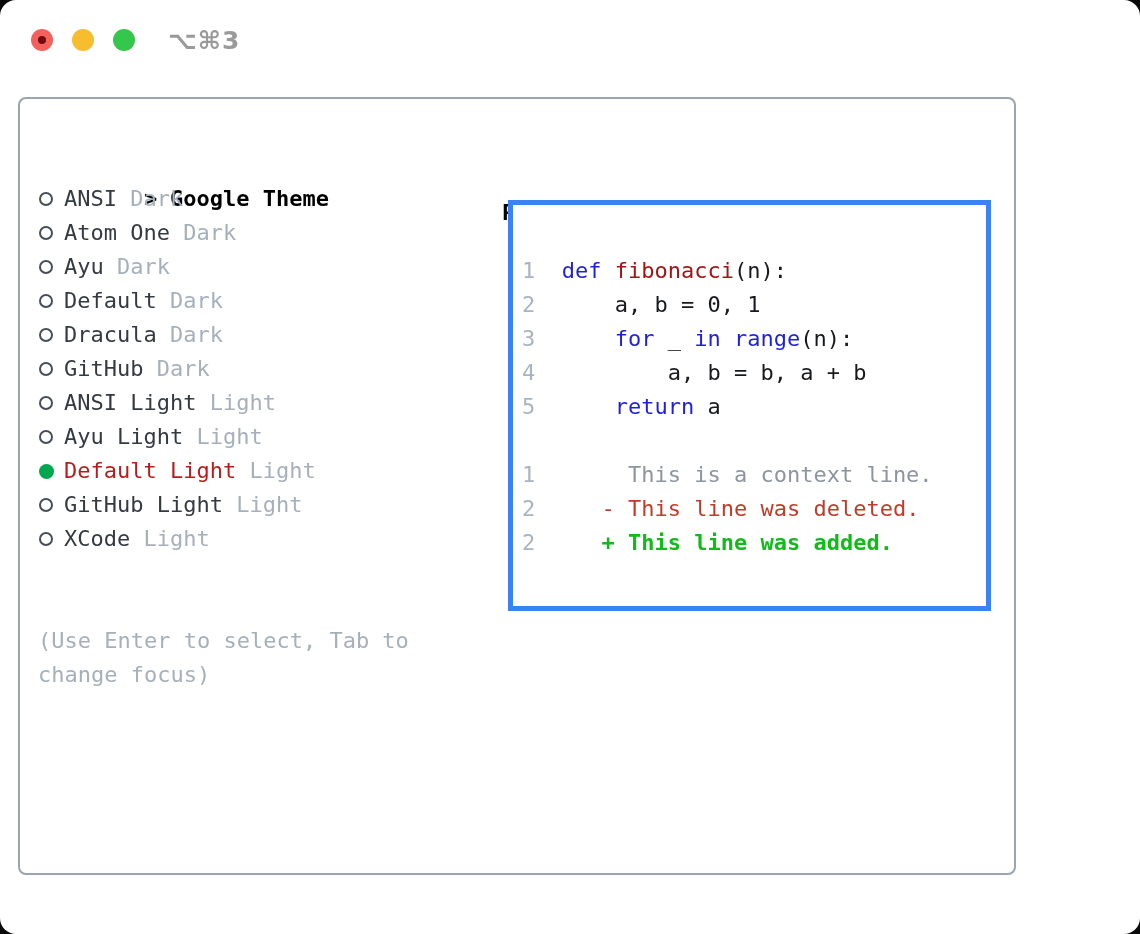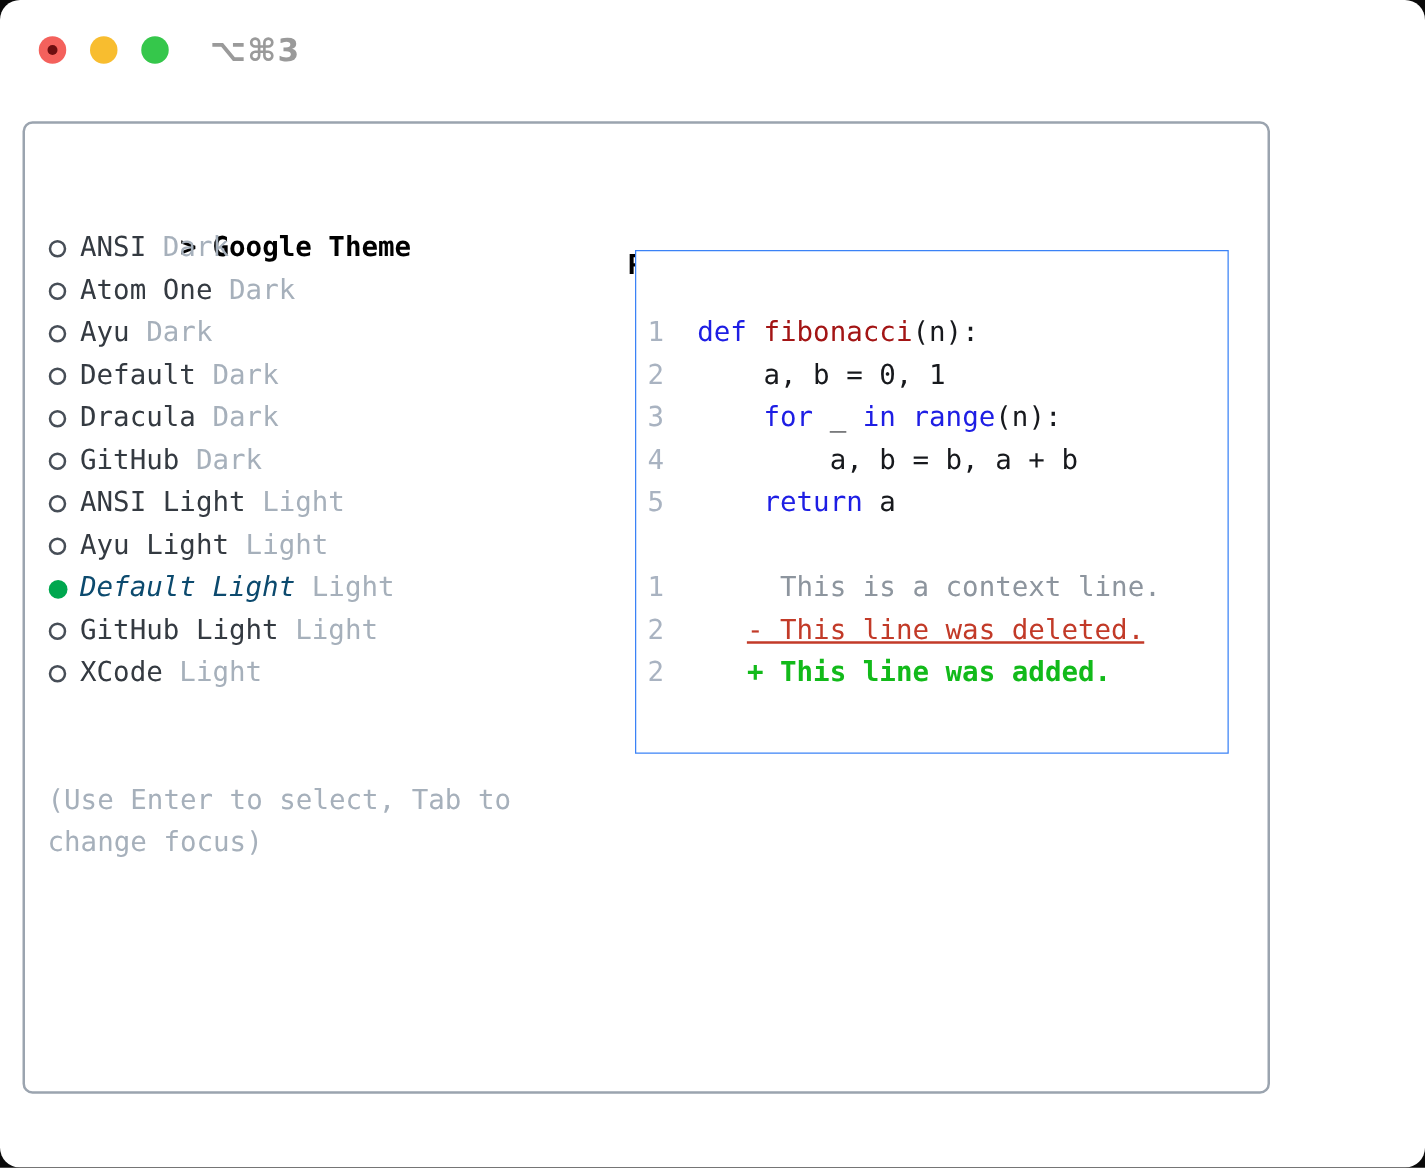--- a/index.html
+++ b/index.html
@@ -29,39 +29,39 @@
   .left-pane{position:absolute;left:18px;top:49px;width:460px;}
   .prompt{display:inline-block;width:26px;font-weight:bold;color:#000;}
   .pane-title{font-weight:bold;color:#000;}
   .item{position:relative;padding-left:26px;cursor:default;color:#343a41;}
   .marker{
     position:absolute;left:1px;top:10px;width:10px;height:10px;
     border:2.5px solid #474e57;border-radius:50%;box-sizing:content-box;background:#fff;
   }
   .marker.sel{width:15px;height:15px;border:none;background:#00a74f;top:9.5px;}
   .item .name{color:#343a41;}
-  .item.selected .name{color:#0c4a6e;font-style:italic;}
+  .item.selected .name{color:#b91c1c;}
   .variant{color:#a6b0bb;margin-left:13.25px;}
   .gap-row{height:34px;}
   .section-title{padding-left:26px;color:#0a0b0c;}
   .help{color:#a6b0bb;}
   
   .preview-label{position:absolute;left:482px;top:49px;font-weight:bold;color:#000;margin-top:48px;}
   .preview-box{
     position:absolute;left:488px;top:101px;width:473px;height:401px;
-    border:1px solid #3b82f6;background:#fff;overflow:hidden;
+    border:5px solid #3b82f6;background:#fff;overflow:hidden;
   }
   .code{position:absolute;left:9px;top:49px;}
   .cl{height:34px;line-height:34px;font-size:22px;white-space:pre;}
   .ln{color:#a9b3c1;}
   .tok-pl{color:#17191d;}
   .tok-kw{color:#1e1ee4;}
   .tok-fn{color:#a31515;}
   .tok-ctx{color:#8d959e;}
-  .tok-del{color:#c23a28;text-decoration:underline;}
+  .tok-del{color:#c23a28;}
   .tok-add{color:#12ba1a;font-weight:bold;}
 </style>
 </head>
 <body>
 
 <div class="window">
 
   <div class="titlebar">
     <span class="tl-btn red">
         <span class="tl-dot"></span>

